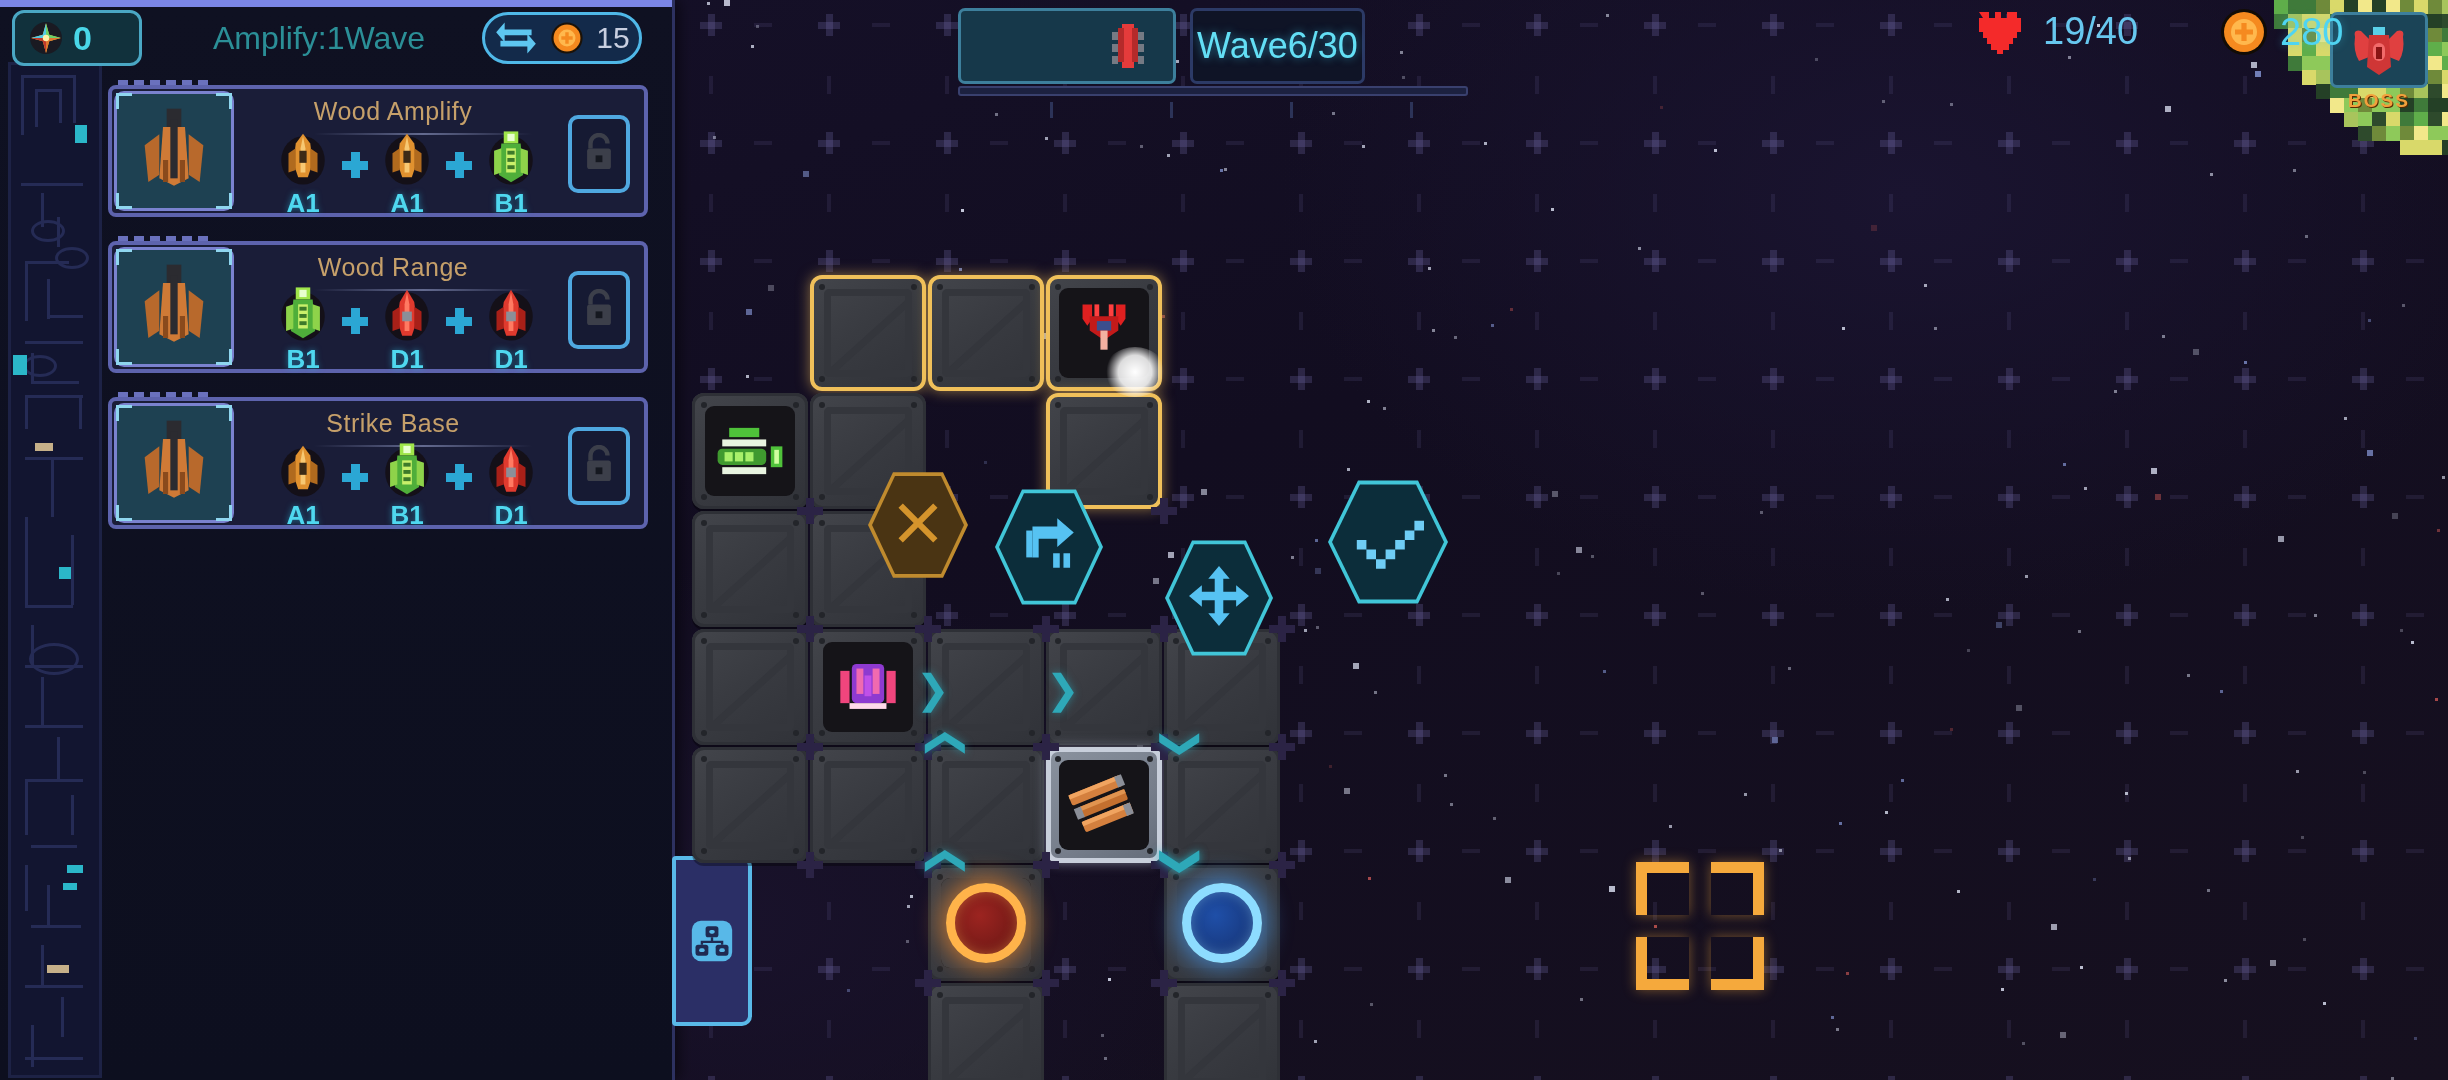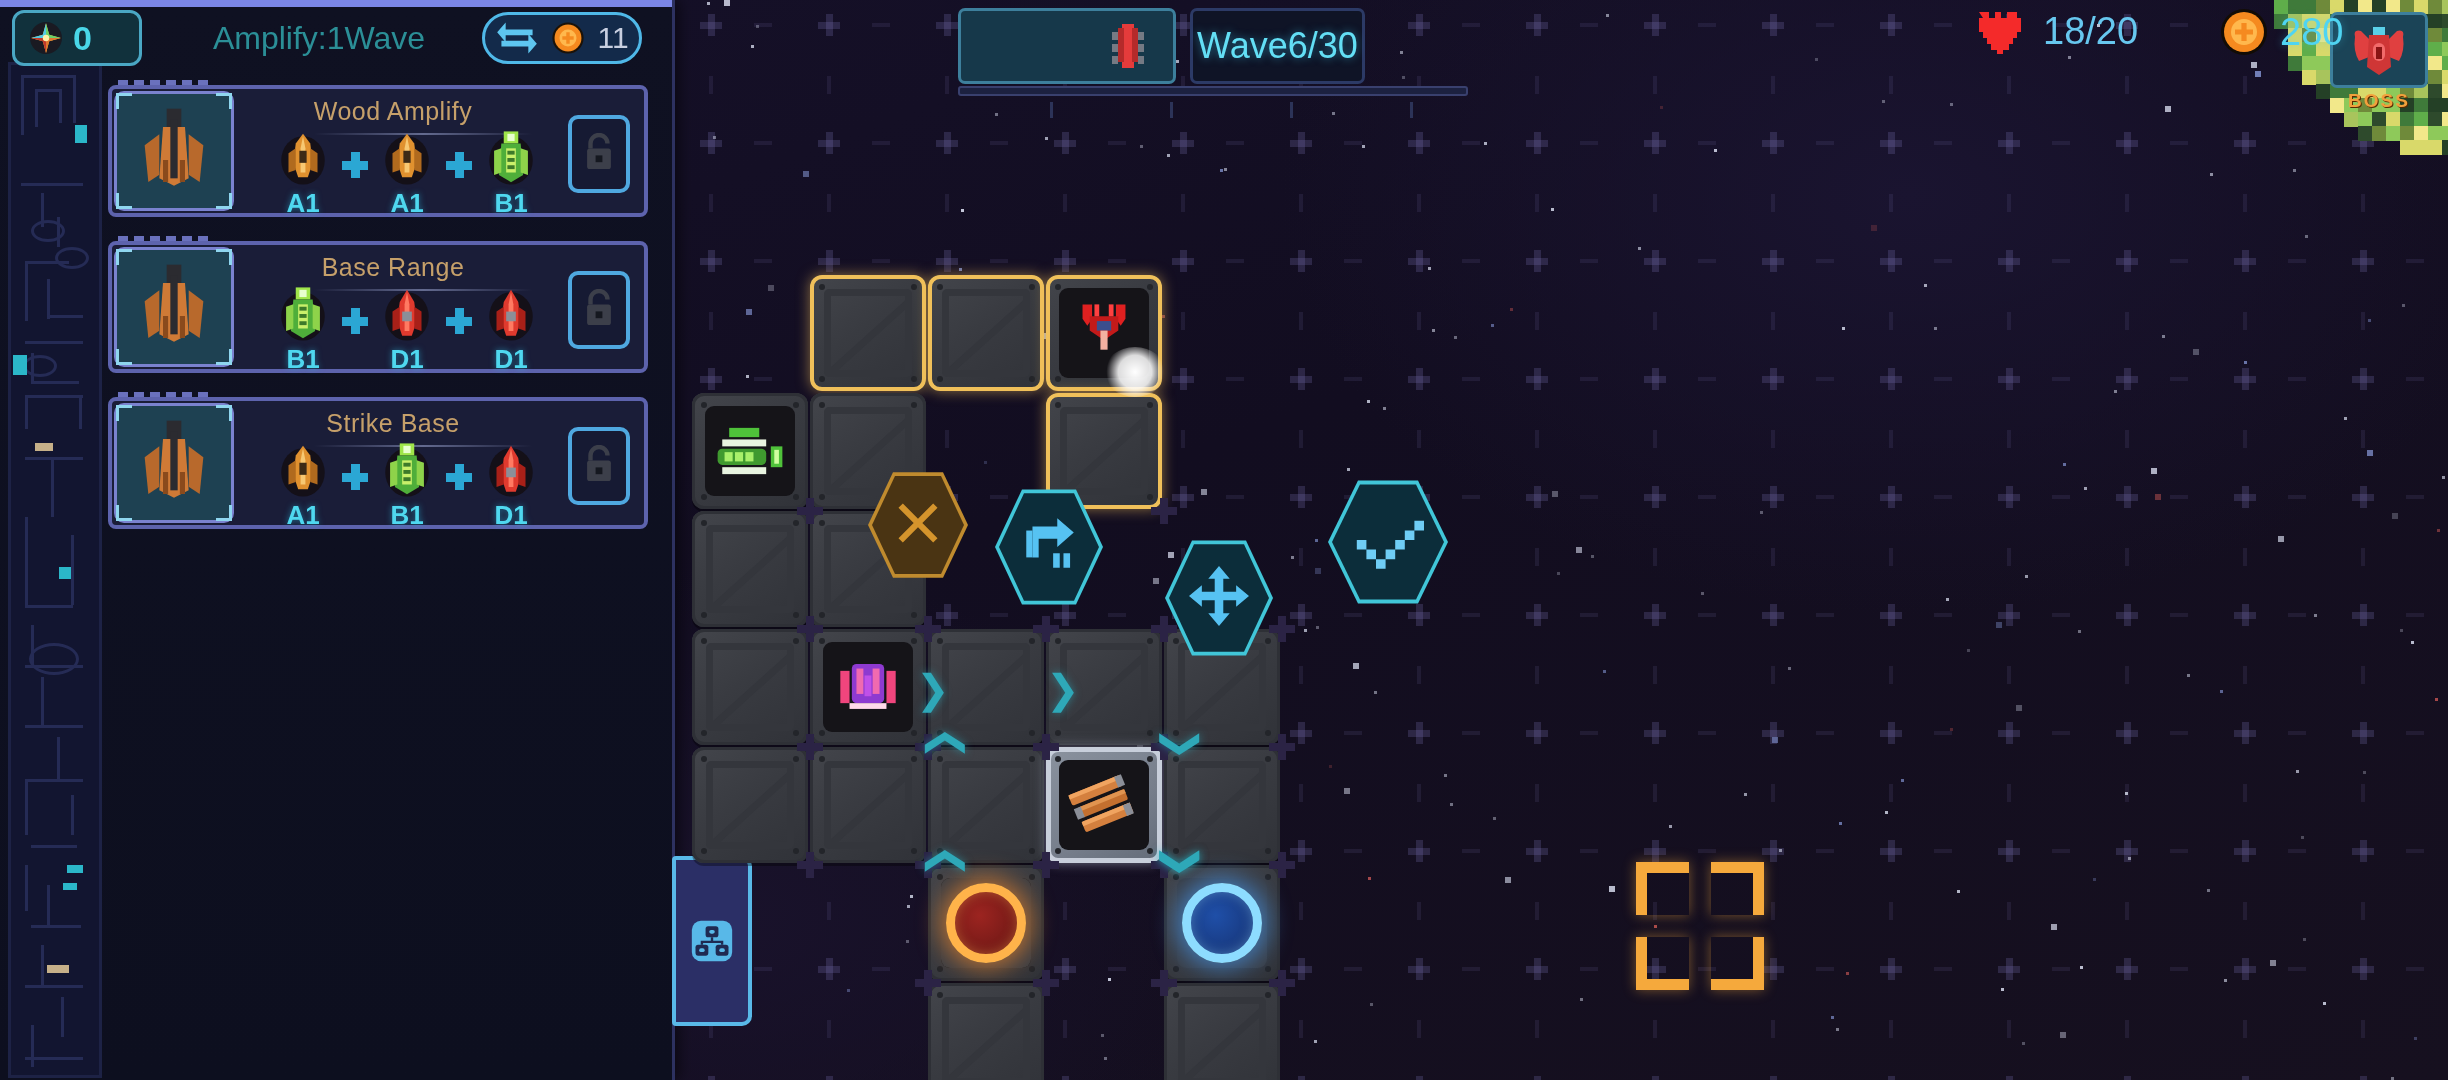--- a/index.html
+++ b/index.html
@@ -1095,21 +1095,21 @@
     <rect x="10" y="1" width="4" height="6" fill="#2b2b30"></rect>
     <path d="M9 6 L15 6 L16 20 L12 22 L8 20 Z" fill="#cf7a36"></path>
     <path d="M11 4 L13 4 L13 20 L11 20 Z" fill="#2b2b30"></path>
     <path d="M4 11 L8 8 L8 19 L5 21 Z" fill="#b8692c"></path>
     <path d="M20 11 L16 8 L16 19 L19 21 Z" fill="#b8692c"></path>
     <path d="M9 15 L10.4 15 L10.4 21 L9 21 Z" fill="#8a4a1c"></path>
     <path d="M13.6 15 L15 15 L15 21 L13.6 21 Z" fill="#8a4a1c"></path>
   </svg></div>
     </div>
     <div class="card-body">
-      <div class="card-title">Base Range</div>
+      <div class="card-title">Wood Range</div>
       <div class="card-title-rule"></div>
       <div class="recipe">
             <div class="ing">
        <div class="gl">
                 <svg width="58" height="58" viewBox="0 0 24 24">
                   <ellipse cx="12" cy="13" rx="9" ry="10" fill="#141018"></ellipse>
       <rect x="9" y="1" width="6" height="5" fill="#9fe54a"></rect>
       <rect x="10.5" y="2" width="3" height="3" fill="#e8ffd0"></rect>
       <path d="M8 6 L16 6 L17 19 L12 22 L7 19 Z" fill="#4fae3a"></path>
       <rect x="10" y="8" width="4" height="10" fill="#c9f06a"></rect>
@@ -1270,21 +1270,21 @@
   <svg width="44" height="34" viewBox="0 0 30 24">
     <path d="M26 6 L7 6 L7 1 L1 8 L7 15 L7 10 L26 10 Z" fill="#5ec6f0"></path>
     <path d="M4 18 L23 18 L23 23 L29 16 L23 9 L23 14 L4 14 Z" fill="#5ec6f0"></path>
   </svg>
   <svg width="34" height="34" viewBox="0 0 24 24">
     <circle cx="12" cy="12" r="11" fill="#1b1208"></circle>
     <circle cx="12" cy="12" r="9.5" fill="#f58a1f"></circle>
     <circle cx="12" cy="12" r="6" fill="#ffb84d"></circle>
     <path d="M12 8 L12 16 M8 12 L16 12" stroke="#f58a1f" stroke-width="2.4"></path>
   </svg>
-  <span id="refresh-cost">11</span>
+  <span id="refresh-cost">15</span>
 </div>
 
 <div id="wave-wrap">
   <div id="wave-progress">
     <svg width="46" height="52" viewBox="0 0 22 26">
       <rect x="8" y="2" width="6" height="22" fill="#e53b3b"></rect>
       <rect x="6" y="4" width="3" height="17" fill="#b52a2a"></rect>
       <rect x="13" y="4" width="3" height="17" fill="#b52a2a"></rect>
       <rect x="3" y="6" width="3" height="4" fill="#757a84"></rect>
       <rect x="3" y="12" width="3" height="4" fill="#757a84"></rect>
@@ -1313,21 +1313,21 @@
     <i class="wavebar-tick" style="left: 90px;"></i>
     <i class="wavebar-tick" style="left: 210px;"></i>
     <i class="wavebar-tick" style="left: 330px;"></i>
     <i class="wavebar-tick" style="left: 450px;"></i>
   </div>
 
 <div id="hp-wrap">
   <svg width="52" height="46" viewBox="0 0 26 23">
     <path d="M2 2 h5 v3 h3 v-3 h3 v3 h3 v-3 h5 v3 h2 v7 h-2 v3 h-2 v3 h-2 v3 h-3 v2 h-3 v-2 h-3 v-3 h-2 v-3 h-2 v-3 h-2 v-7 h2 z" fill="#f42a2a"></path>
   </svg>
-  <span id="hp-text">18/20</span>
+  <span id="hp-text">19/40</span>
 </div>
 
 <div id="coin-wrap">
   <svg width="48" height="48" viewBox="0 0 24 24">
     <circle cx="12" cy="12" r="11.5" fill="#120c05"></circle>
     <circle cx="12" cy="12" r="10" fill="#f58a1f"></circle>
     <circle cx="12" cy="12" r="6.5" fill="#ffb84d"></circle>
     <path d="M12 7.5 L12 16.5 M7.5 12 L16.5 12" stroke="#f58a1f" stroke-width="2.6"></path>
   </svg>
   <span id="coin-text">280</span>

